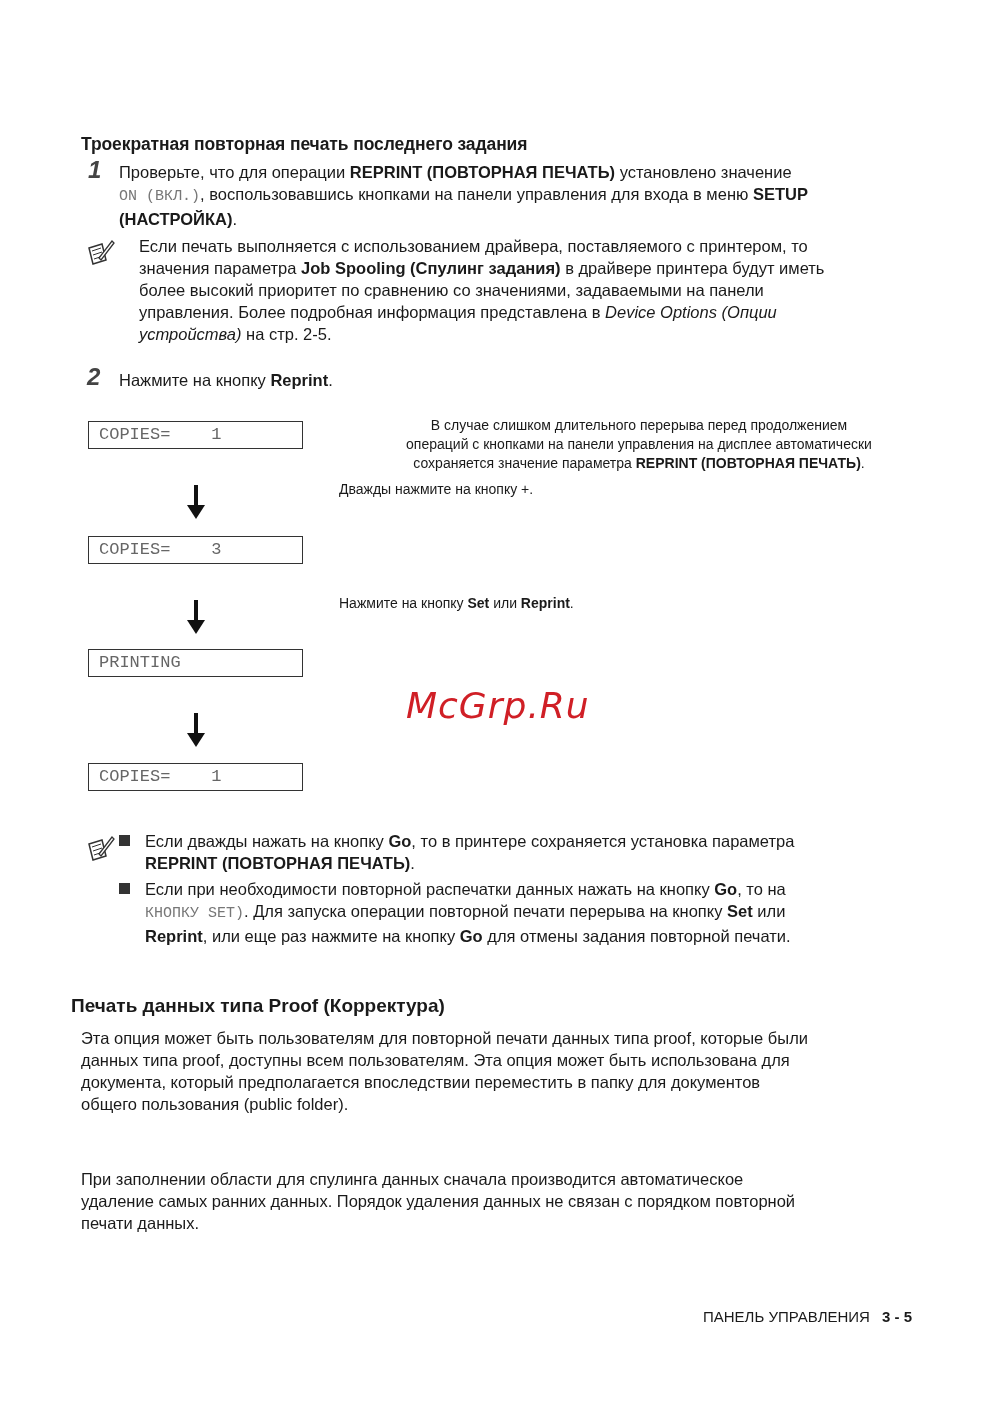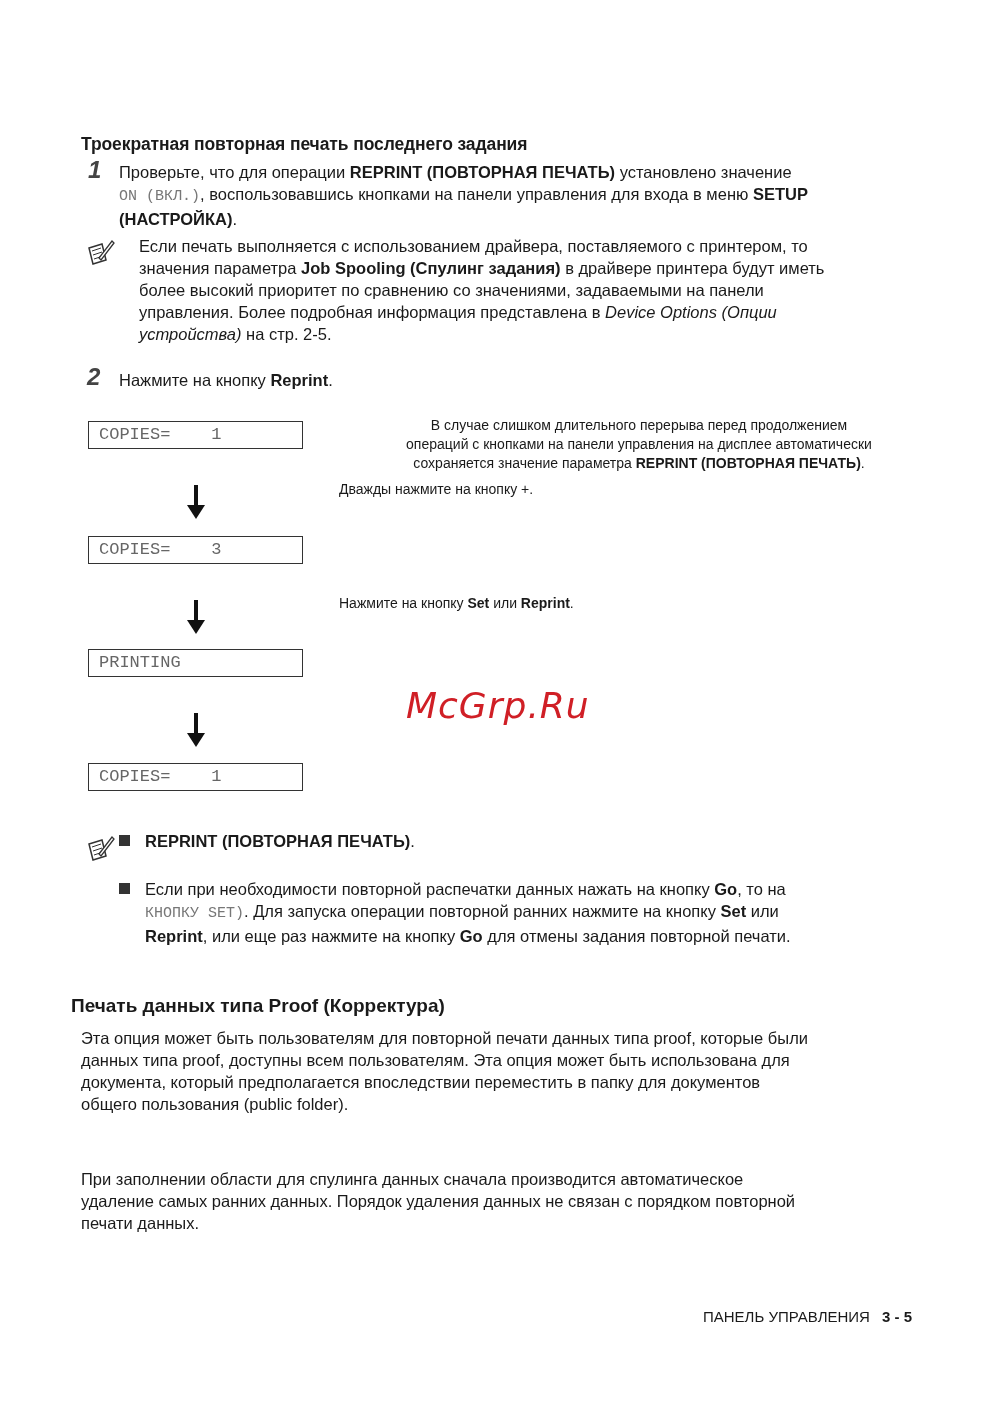--- a/index.html
+++ b/index.html
@@ -83,26 +83,27 @@
 
 <div class="abs watermark" style="left:406px; top:685px;">McGrp.Ru</div>
 
 <svg class="abs" style="left:86px; top:834px;" width="30" height="30" viewBox="0 0 30 30">
   <path d="M3 10 L16 6 L20 22 L7 26 Z" fill="#fff" stroke="#333" stroke-width="1.5"></path>
   <path d="M6 13 L15 10 M7 17 L16 14 M8 21 L17 18" stroke="#333" stroke-width="1"></path>
   <path d="M13 20 L26 3 L28 5 L15 22 Z" fill="#fff" stroke="#333" stroke-width="1.3"></path>
 </svg>
 <div class="bullet" style="left:119px; top:835px;"></div>
 <div class="abs p" style="left:145px; top:830px; width:790px;">
+  <div><span>Если дважды нажать на кнопку </span><span class="b">Go</span><span>, то в принтере сохраняется установка параметра</span></div>
   <div><span class="b">REPRINT (ПОВТОРНАЯ ПЕЧАТЬ)</span><span>.</span></div>
 </div>
 <div class="bullet" style="left:119px; top:883px;"></div>
 <div class="abs p" style="left:145px; top:878px; width:790px;">
   <div><span>Если при необходимости повторной распечатки данных нажать на кнопку </span><span class="b">Go</span><span>, то на</span></div>
-  <div><span class="mono">КНОПКУ SET)</span><span>. Для запуска операции повторной ранних нажмите на кнопку </span><span class="b">Set</span><span> или</span></div>
+  <div><span class="mono">КНОПКУ SET)</span><span>. Для запуска операции повторной печати перерыва на кнопку </span><span class="b">Set</span><span> или</span></div>
   <div><span class="b">Reprint</span><span>, или еще раз нажмите на кнопку </span><span class="b">Go</span><span> для отмены задания повторной печати.</span></div>
 </div>
 
 <div class="abs h2big" style="left:71px; top:995px;">Печать данных типа Proof (Корректура)</div>
 <div class="abs p" style="left:81px; top:1027px; width:860px;">
   <div>Эта опция может быть пользователям для повторной печати данных типа proof, которые были</div>
   <div>данных типа proof, доступны всем пользователям. Эта опция может быть использована для</div>
   <div>документа, который предполагается впоследствии переместить в папку для документов</div>
   <div>общего пользования (public folder).</div>
 </div>

